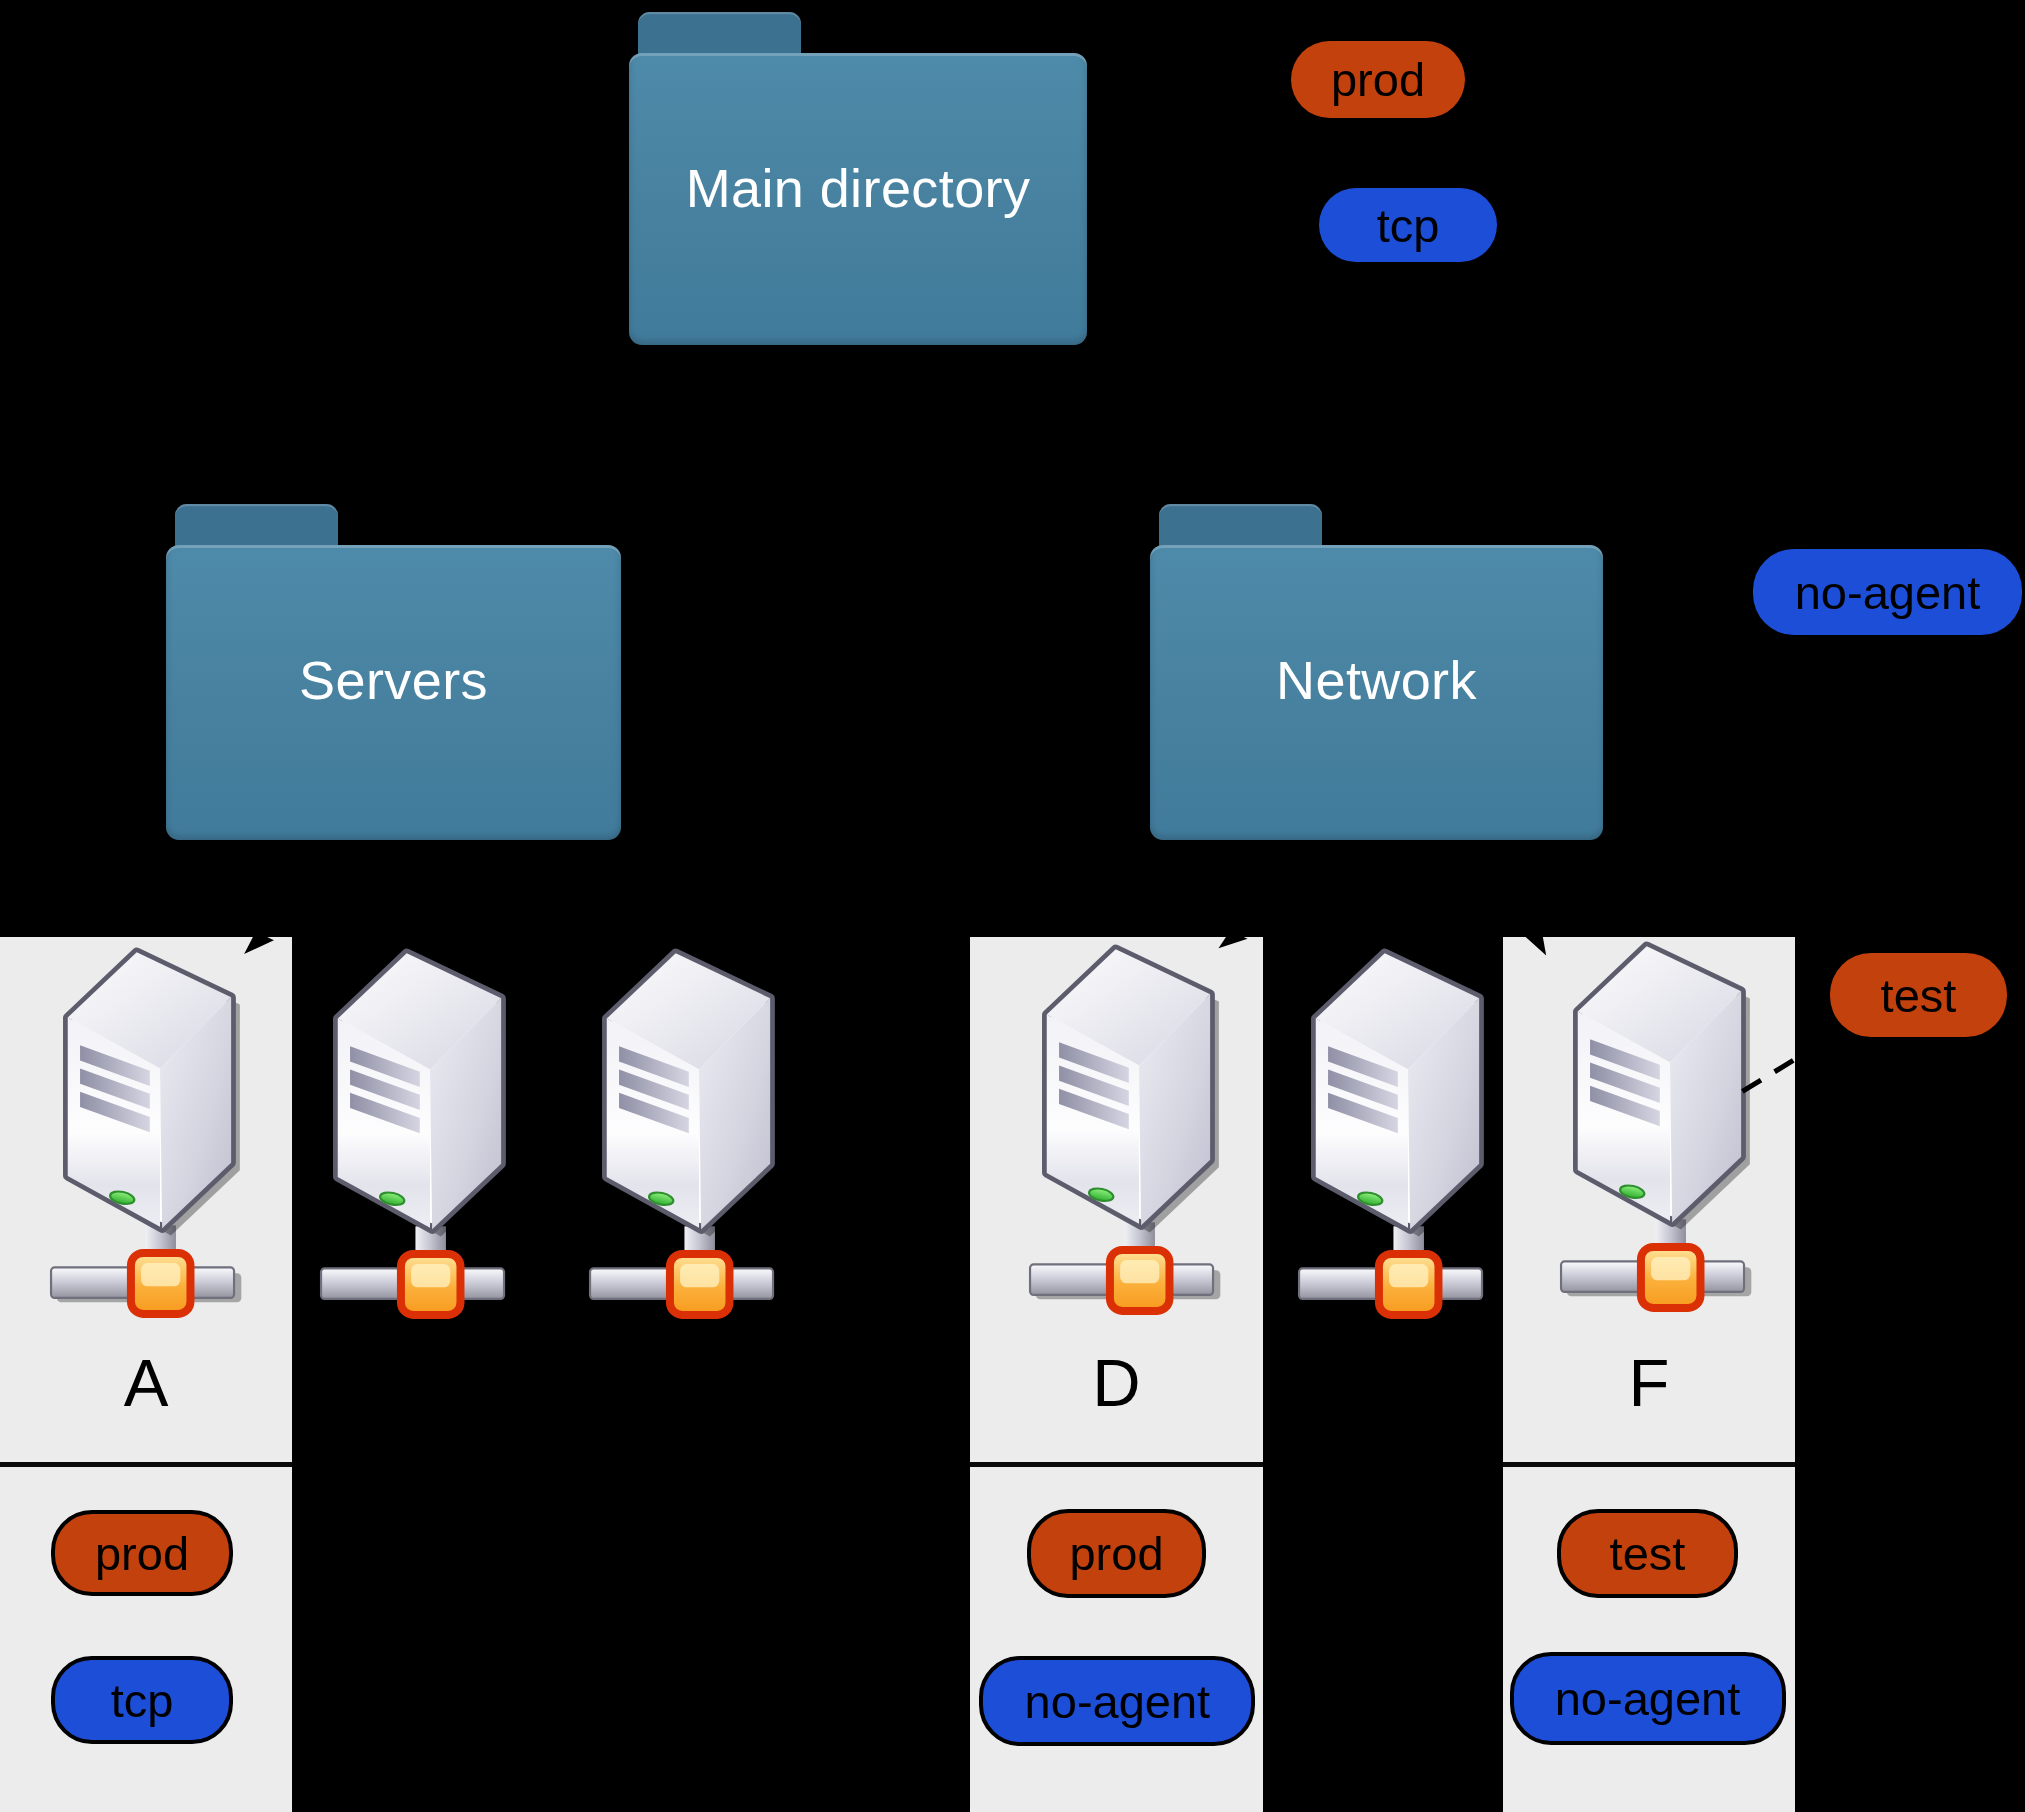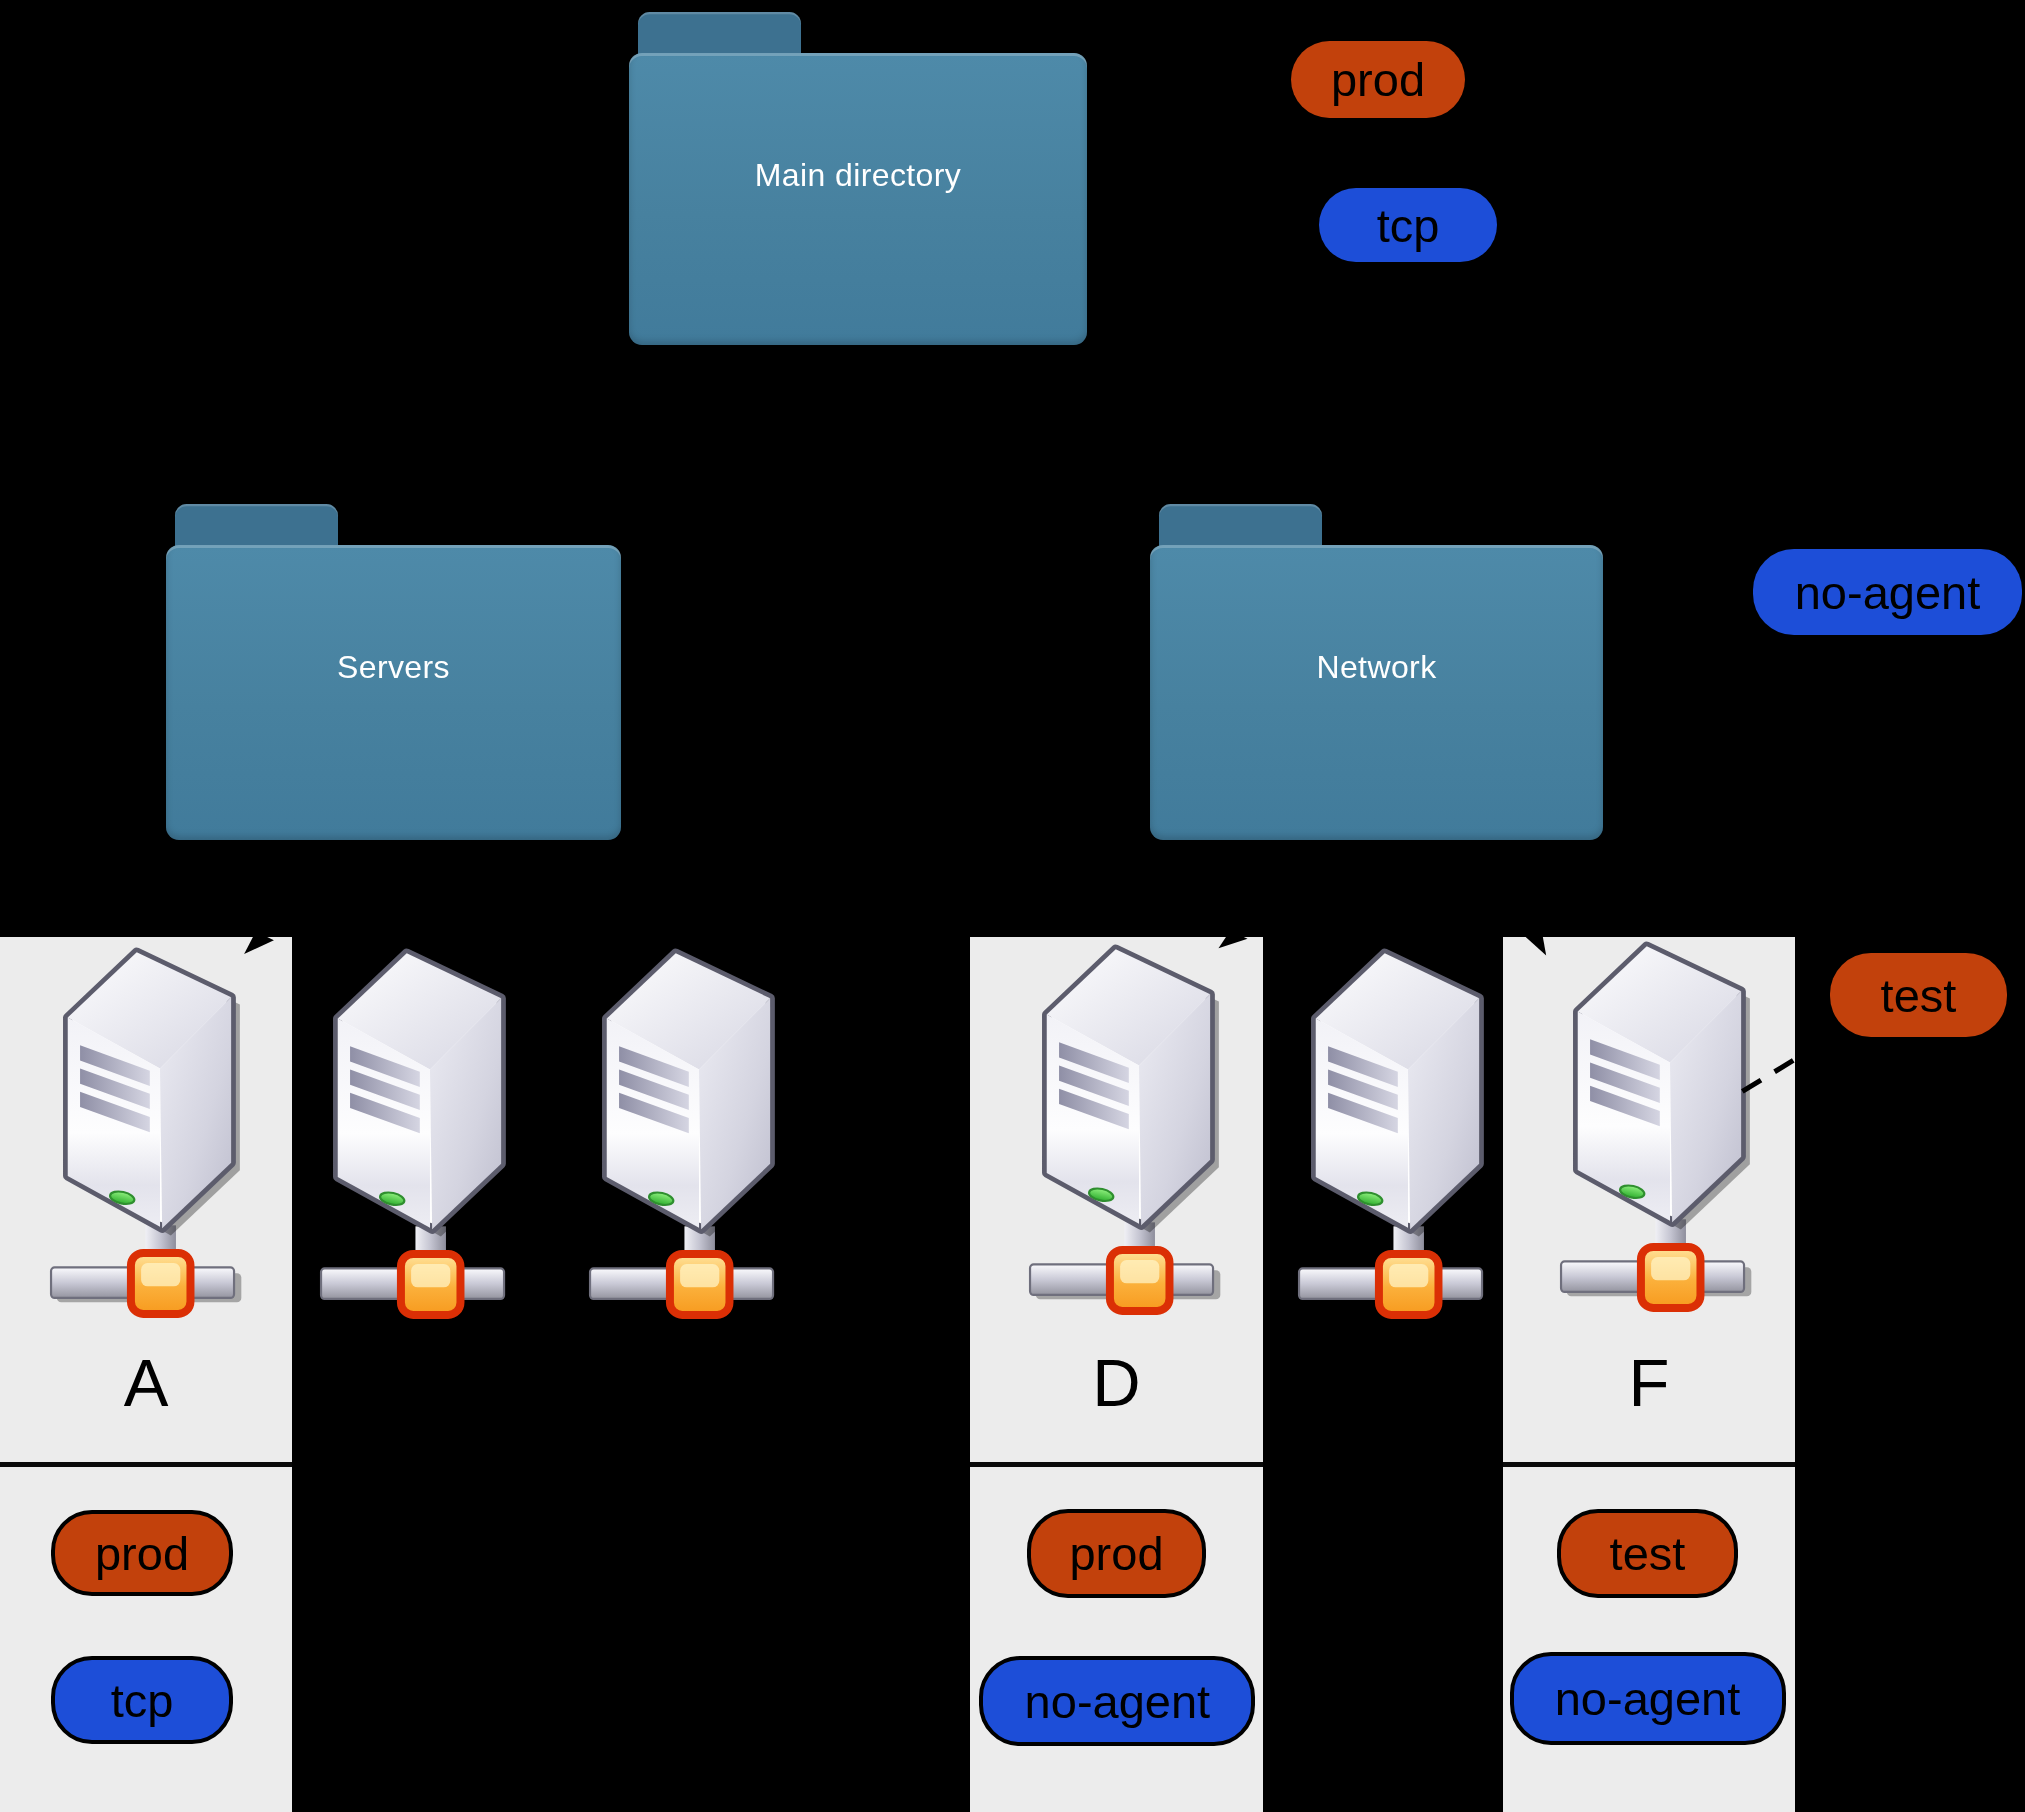--- a/index.html
+++ b/index.html
@@ -15,21 +15,21 @@
     box-shadow:inset 0 2.2px 0 rgba(255,255,255,.18);
   }
   .folder .fbody{
     position:absolute;left:0;top:41px;right:0;bottom:0;
     background:linear-gradient(180deg,#4E8AA9 0%,#47819F 55%,#417B9B 100%);
     border-radius:13px;
     box-shadow:inset 0 2.9px 0 rgba(255,255,255,.22), inset 0 -3.6px 7.3px rgba(0,0,0,.18);
   }
   .folder .flabel{
     position:absolute;left:0;right:0;top:145px;text-align:center;
-    color:#FFFFFF;font-size:32px;letter-spacing:0.4px;
+    color:#FFFFFF;font-size:54px;letter-spacing:0.4px;
   }
   
   .col{position:absolute;top:937px;height:876px;background:#ECECEC;}
   .col .divider{position:absolute;left:0;right:0;top:525px;height:5.1px;background:#0A0A0A;}
   .col .host-label{
     position:absolute;left:0;right:0;top:398px;height:94px;
     display:flex;align-items:center;justify-content:center;
     color:#000;font-size:67px;
   }
   

